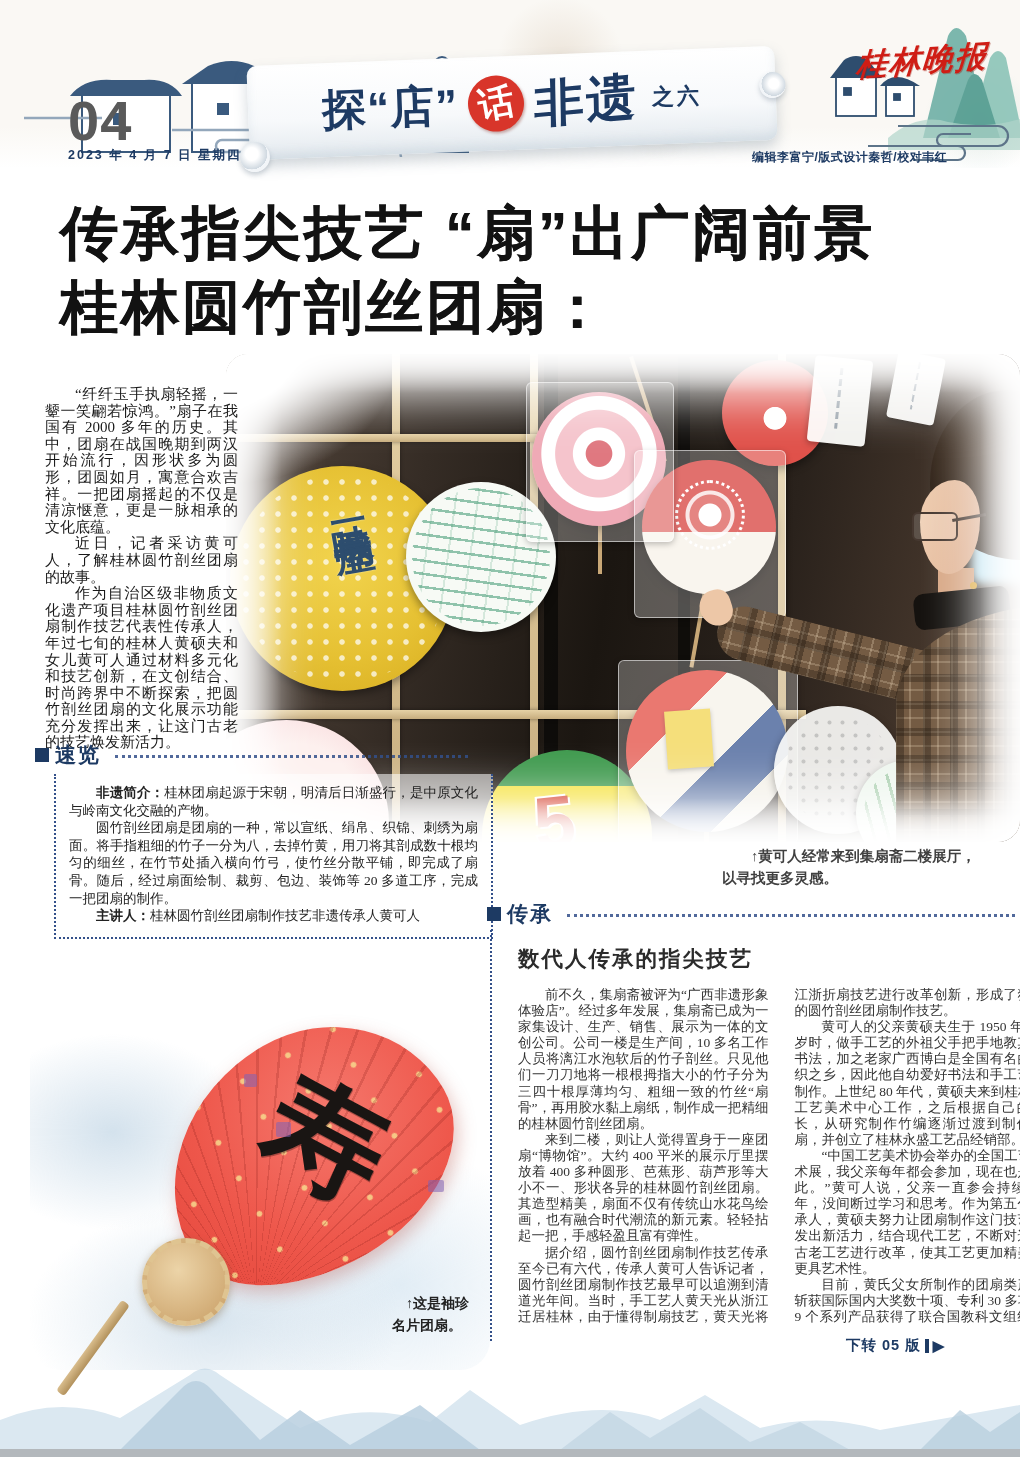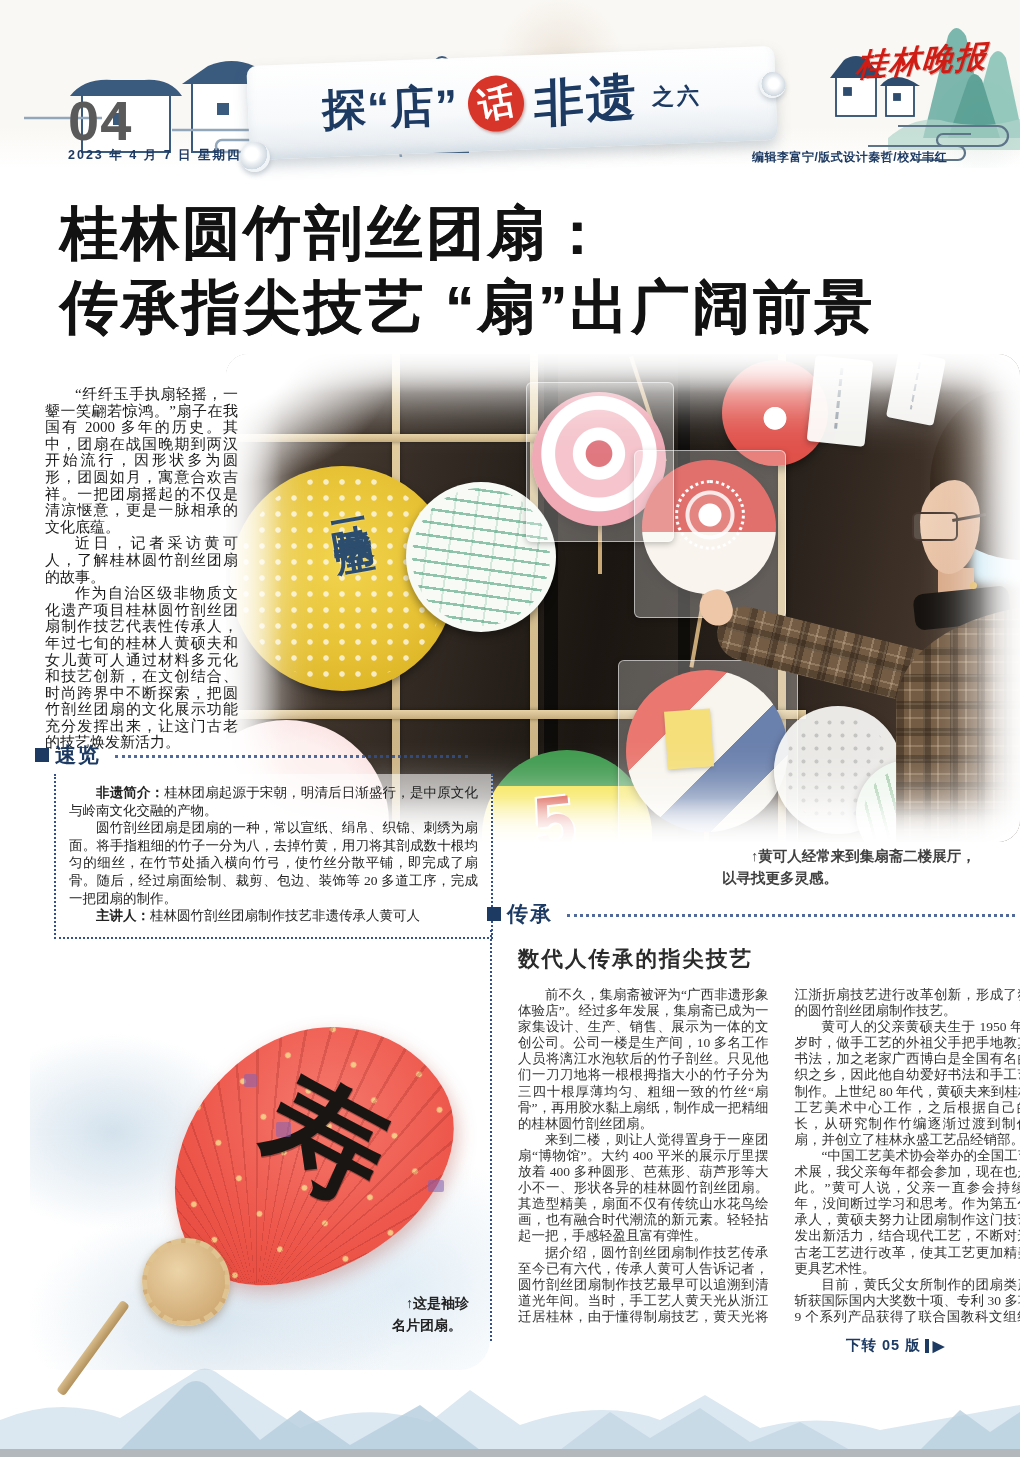--- a/index.html
+++ b/index.html
@@ -266,22 +266,22 @@
     </g>
     <g fill="none" stroke="#5d7489" stroke-width="2.2">
       <path d="M70 108 h100 a10 10 0 0 1 0 20 h-55 a6 6 0 0 1 0 -12 h28"></path>
       <path d="M40 128 h90 a7 7 0 0 1 0 14 h-45"></path>
     </g>
   </svg>
   <div class="abs masthead-logo">桂林晚报</div>
   <div class="abs editors">编辑李富宁/版式设计秦哲/校对韦红</div>
 
   <div class="abs headline">
+    <div class="hl">传承指尖技艺 “扇”出广阔前景</div>
     <div class="hl">桂林圆竹剖丝团扇：</div>
-    <div class="hl">传承指尖技艺 “扇”出广阔前景</div>
   </div>
 
   <div class="abs intro">
     <p>“纤纤玉手执扇轻摇，一颦一笑翩若惊鸿。”扇子在我国有 2000 多年的历史。其中，团扇在战国晚期到两汉开始流行，因形状多为圆形，团圆如月，寓意合欢吉祥。一把团扇摇起的不仅是清凉惬意，更是一脉相承的文化底蕴。</p>
     <p>近日，记者采访黄可人，了解桂林圆竹剖丝团扇的故事。</p>
     <p>作为自治区级非物质文化遗产项目桂林圆竹剖丝团扇制作技艺代表性传承人，年过七旬的桂林人黄硕夫和女儿黄可人通过材料多元化和技艺创新，在文创结合、时尚跨界中不断探索，把圆竹剖丝团扇的文化展示功能充分发挥出来，让这门古老的技艺焕发新活力。</p>
   </div>
 
   <div class="abs photo">
     <div class="abs photo-bg"></div>

